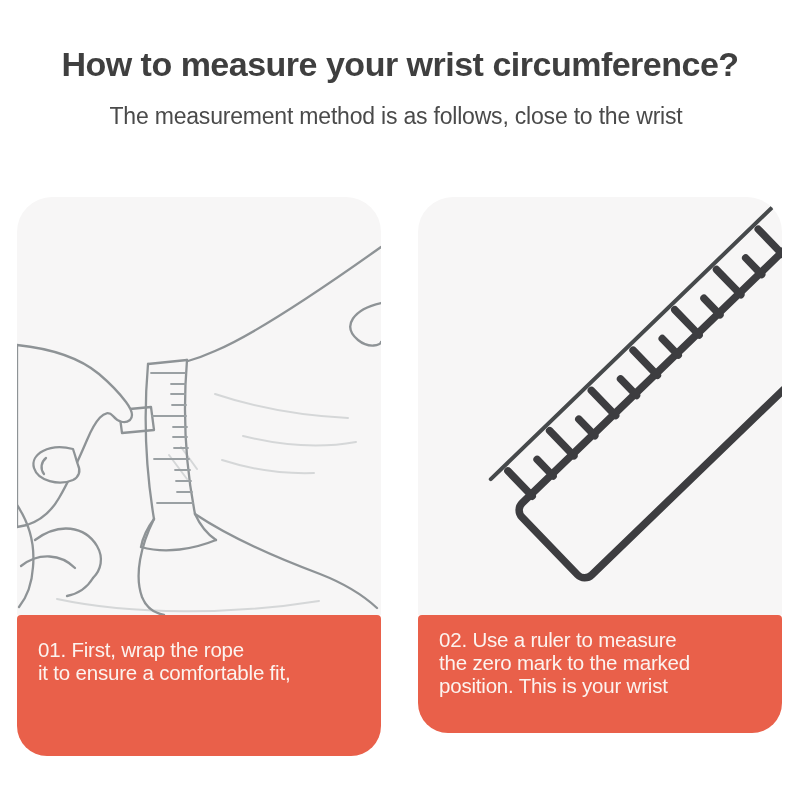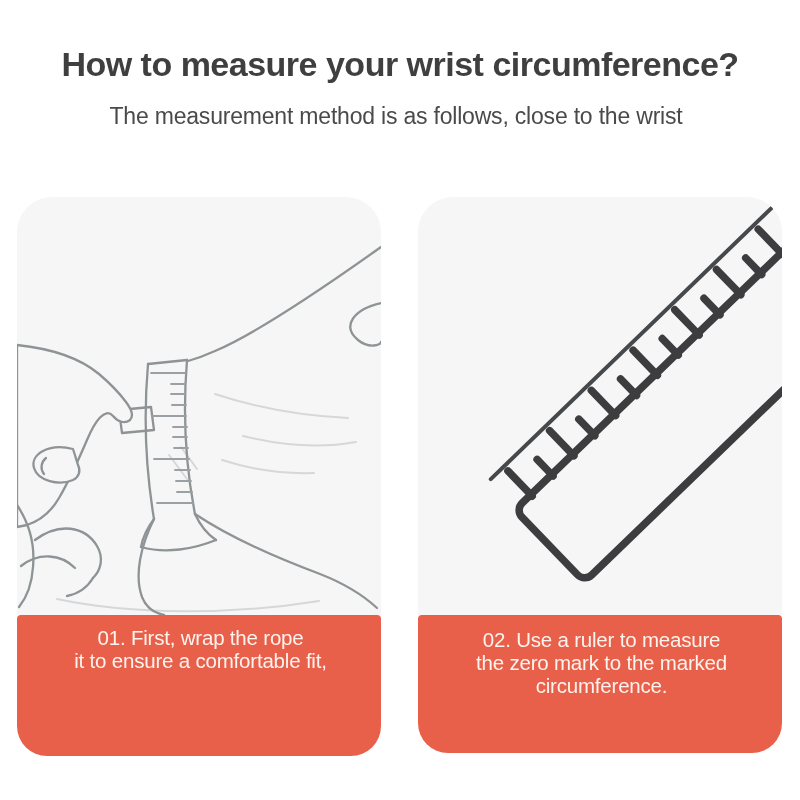--- a/index.html
+++ b/index.html
@@ -45,23 +45,22 @@
     background: var(--panel-bg);
     border-radius: 35px 35px 0 0;
     overflow: hidden;
   }
   .art svg { display: block; width: 364px; height: 418px; }
 
   .caption {
     width: 364px; height: 141px;
     background: var(--accent-red);
     border-radius: 4px 4px 30px 30px;
-    padding: 11px 18px 0 21px;
+    padding: 23px 18px 0 21px;
     color: var(--caption-text);
-    text-align: center;
   }
   .caption .cap-line {
     font-size: 20.5px; line-height: 23px; font-weight: 400;
     letter-spacing: -0.2px;
     white-space: nowrap;
   }
 </style>
 </head>
 <body>
 
@@ -161,20 +160,20 @@
             <line x1="283" y1="2" x2="283" y2="-21"></line>
             <line x1="312" y1="2" x2="312" y2="-33"></line>
             <line x1="341" y1="2" x2="341" y2="-21"></line>
             <line x1="370" y1="2" x2="370" y2="-33"></line>
             <line x1="399" y1="2" x2="399" y2="-21"></line>
             <line x1="428" y1="2" x2="428" y2="-33"></line>
           </g>
         </g>
       </svg>
     </div>
-    <div class="caption" style="padding-top:13px; height:138px;">
+    <div class="caption" style="padding-top:13px; height:118px;">
       <div class="cap-line">02. Use a ruler to measure</div>
       <div class="cap-line">the zero mark to the marked</div>
-      <div class="cap-line">circumference.</div>
+      <div class="cap-line">position. This is your wrist</div>
     </div>
   </div>
 
 </div>
 
 </body></html>

